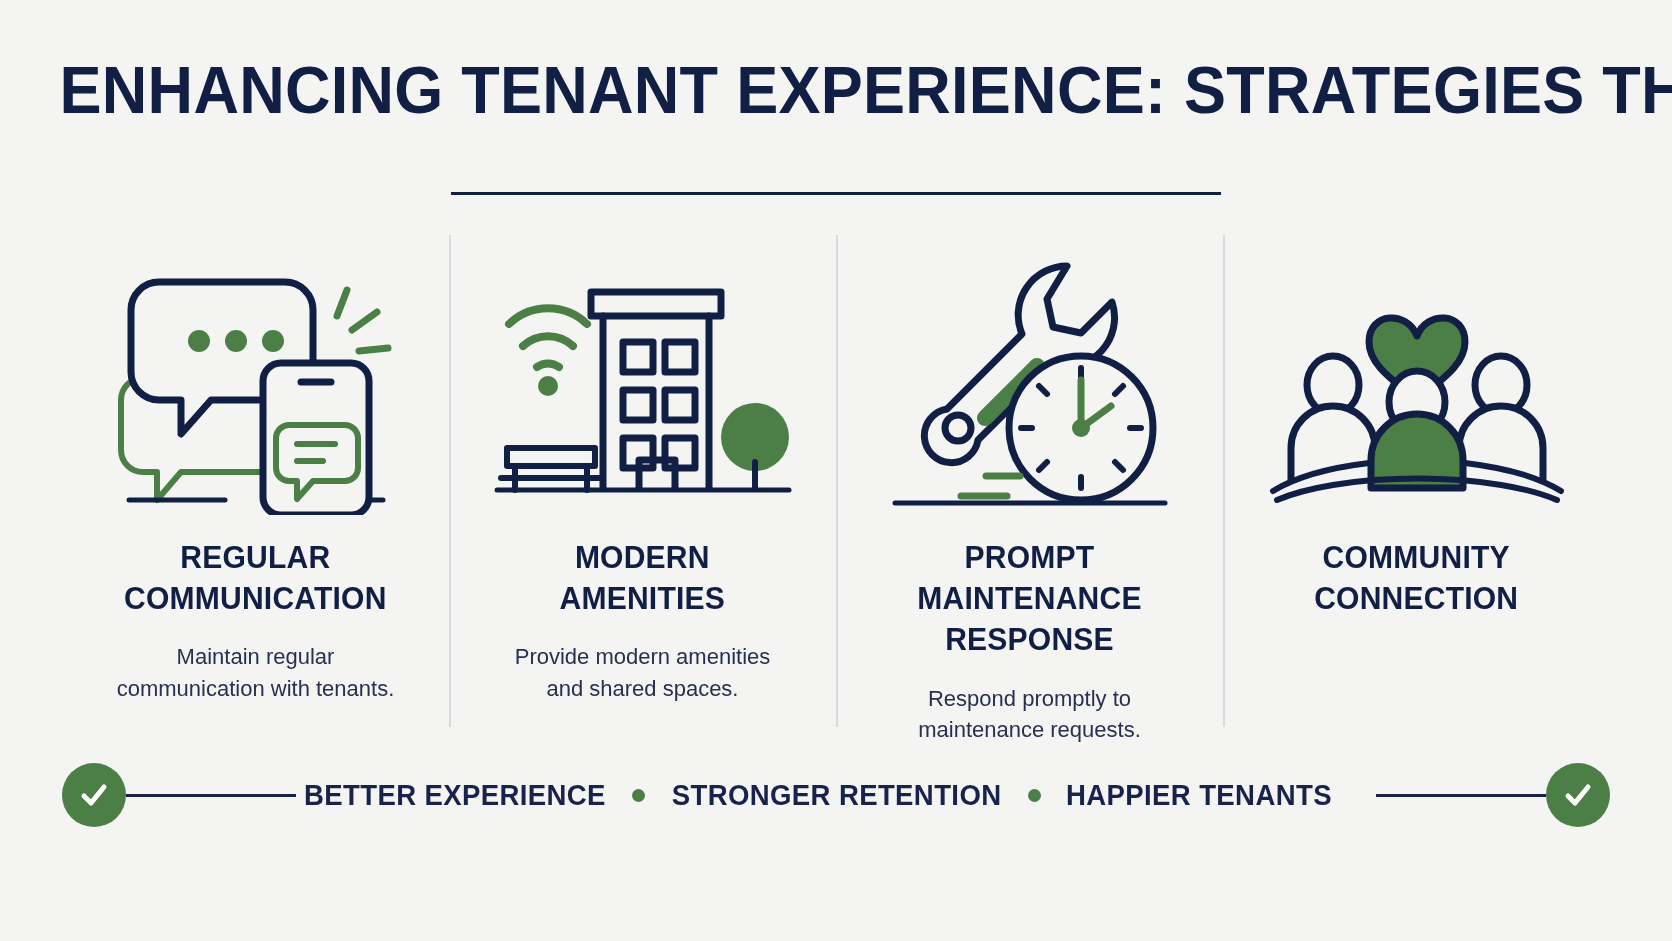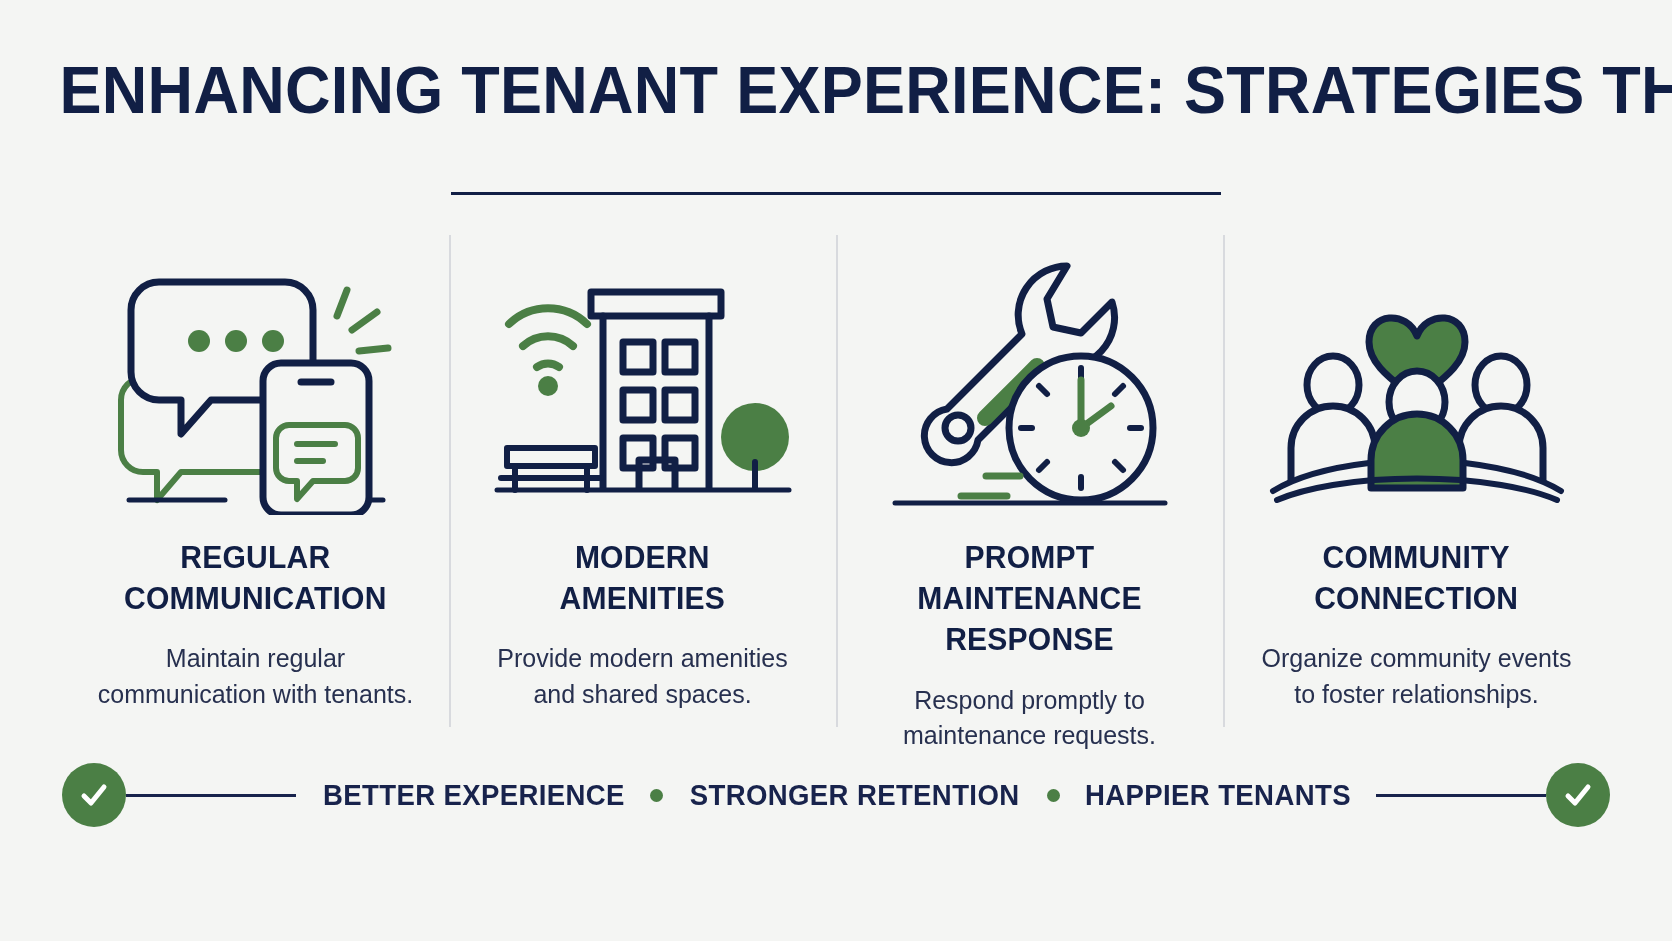--- a/index.html
+++ b/index.html
@@ -96,21 +96,21 @@
     letter-spacing: 0.2px;
     color: #111f45;
     text-align: center;
     margin: 22px 0 0 0;
     transform: scaleX(0.97);
     white-space: pre-line;
   }
   .card-desc {
     font-family: "Liberation Sans Narrow", "Liberation Sans", sans-serif;
     font-weight: 400;
-    font-size: 25px;
+    font-size: 22px;
     line-height: 1.42;
     color: #27304f;
     text-align: center;
     margin: 22px 0 0 0;
     max-width: 330px;
     white-space: pre-line;
   }
 
   
   .footer {
@@ -138,21 +138,20 @@
   .footer-line {
     width: 170px;
     height: 3px;
     background: #18234c;
     flex: 0 0 auto;
   }
   .footer-mid {
     display: flex;
     flex-direction: row;
     align-items: center;
-    justify-content: center;
     gap: 18px;
     flex: 1 1 auto;
   }
   .footer-label {
     font-family: "Liberation Sans Narrow", "Liberation Sans", sans-serif;
     font-weight: 700;
     font-size: 29px;
     letter-spacing: 0.4px;
     color: #18234c;
     transform: scaleX(0.95);
@@ -299,22 +298,20 @@
           <ellipse cx="150" cy="152" rx="28" ry="31" stroke="#111f45" stroke-width="7" fill="#f4f5f3"></ellipse>
           <path d="M104 238 v-28 a46 46 0 0 1 92 0 v28 z" fill="#4b7f45" stroke="#111f45" stroke-width="7"></path>
 
           <path d="M6 241 a176 62 0 0 1 96 -28" stroke="#111f45" stroke-width="6"></path>
           <path d="M294 241 a176 62 0 0 0 -96 -28" stroke="#111f45" stroke-width="6"></path>
           <path d="M10 250 a168 48 0 0 1 280 0" stroke="#111f45" stroke-width="6"></path>
         </svg>
       </div>
       <div class="card-title">COMMUNITY
 CONNECTION</div>
-      <div class="card-desc">Organize community events
-to foster relationships.</div>
     </div>
 
   </div>
 
   <div class="footer">
 
     <div class="check-badge">
       <span>
         <svg width="34" height="34" viewBox="0 0 34 34" fill="none">
           <path d="M7 18 L14 25 L27 9" stroke="#ffffff" stroke-width="5" stroke-linecap="round" stroke-linejoin="round"></path>

